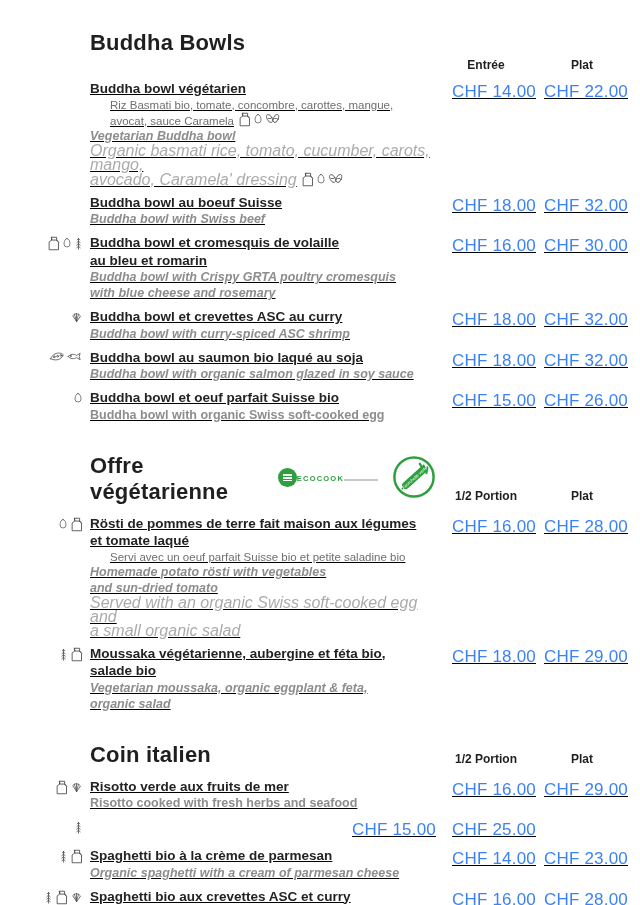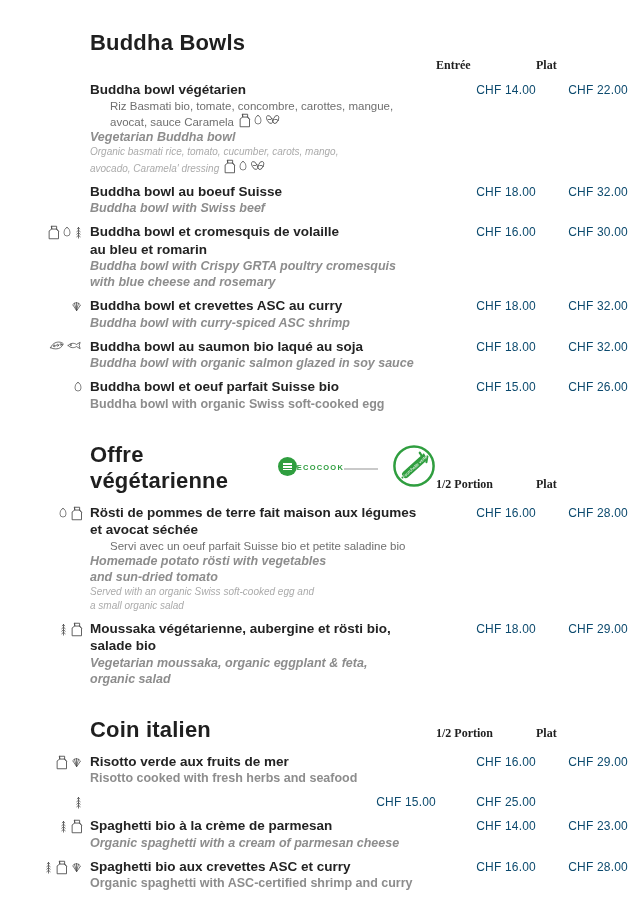--- a/index.html
+++ b/index.html
@@ -14,42 +14,42 @@
 
   .section{margin:0;}
   .section + .section{margin-top:30px;}
 
   h2.sec-title{
     margin:0;font-size:22px;line-height:26px;font-weight:800;color:#1f1f1f;
     letter-spacing:.2px;display:inline-block;vertical-align:middle;
   }
   .title-wrap{display:flex;align-items:center;gap:14px;}
   .colhead{
-    font-size:12px;font-weight:700;color:#1f1f1f;text-align:left;
-    align-self:end;padding-bottom:2px;white-space:nowrap;font-family:Liberation Serif, serif;
+    font-size:12px;font-weight:700;color:#1f1f1f;text-align:center;
+    align-self:end;padding-bottom:2px;white-space:nowrap;
   }
   .head-row{margin-top:2px;margin-bottom:8px;}
   .head-row .colhead{padding-bottom:0;}
 
-  .item{margin-bottom:7px;}
+  .item{margin-bottom:7px;text-decoration:underline;}
   .gutter{
     display:flex;flex-wrap:wrap;justify-content:flex-end;align-content:flex-start;
     gap:2px;padding:2px 7px 0 0;
   }
   .al-icon{display:inline-flex;color:#4d4d4d;}
   .al-icon svg{display:block;}
 
   .t-name{font-size:13.5px;line-height:17.5px;font-weight:700;color:#232323;}
   .t-fr{font-size:11.5px;line-height:14px;color:#6f6f6f;margin-left:20px;}
   .t-enb{font-size:12.5px;line-height:16px;font-weight:700;font-style:italic;color:#8d8d8d;}
   .t-enb.upright{font-style:normal;}
-  .t-eng{font-size:10px;line-height:14px;font-style:italic;color:#ababab;}
+  .t-eng{font-size:16px;line-height:14px;font-style:italic;color:#ababab;}
   .inline-icons{display:inline-flex;gap:2px;vertical-align:-2px;margin-left:4px;color:#4d4d4d;}
 
-  .price{font-size:12px;color:#0c4a6e;text-align:right;padding-top:2px;letter-spacing:.2px;white-space:nowrap;}
+  .price{font-size:17px;color:#3b82f6;text-align:right;padding-top:2px;letter-spacing:.2px;white-space:nowrap;}
 
   
   .eco{display:flex;align-items:center;line-height:1;}
   .eco-circle{
     width:19px;height:19px;border-radius:50%;background:#2f9e3f;
     display:flex;align-items:center;justify-content:center;margin-bottom:2px;
   }
   .eco-lines{
     width:9px;height:7px;
     background:repeating-linear-gradient(#fff 0 1.5px,transparent 1.5px 3px);
@@ -267,21 +267,21 @@
             </span>
             <span class="al-icon">
               <svg width="13" height="15" viewBox="0 0 20 24" fill="none" stroke="currentColor" stroke-width="1.4" stroke-linejoin="round" stroke-linecap="round">
                 <path d="M7 2h8v4.5L18 10v12H3V9.5L7 6.5z"></path>
                 <path d="M7 2v4.5H15"></path>
                 <path d="M15 6.5 18 10"></path>
               </svg>
             </span>
           </div>
           <div>
-            <div class="t-name"><span>Rösti de pommes de terre fait maison aux légumes</span><br><span>et avocat séchée</span></div>
+            <div class="t-name"><span>Rösti de pommes de terre fait maison aux légumes</span><br><span>et tomate laqué</span></div>
             <div class="t-fr"><span>Servi avec un oeuf parfait Suisse bio et petite saladine bio</span></div>
             <div class="t-enb"><span>Homemade potato rösti with vegetables</span><br><span>and sun-dried tomato</span></div>
             <div class="t-eng"><span>Served with an organic Swiss soft-cooked egg and</span><br><span>a small organic salad</span></div>
           </div>
           <div class="price">CHF 16.00</div>
           <div class="price">CHF 28.00</div>
         </div>
         <div class="row item">
           <div class="gutter">
             <span class="al-icon">
@@ -295,21 +295,21 @@
             </span>
             <span class="al-icon">
               <svg width="13" height="15" viewBox="0 0 20 24" fill="none" stroke="currentColor" stroke-width="1.4" stroke-linejoin="round" stroke-linecap="round">
                 <path d="M7 2h8v4.5L18 10v12H3V9.5L7 6.5z"></path>
                 <path d="M7 2v4.5H15"></path>
                 <path d="M15 6.5 18 10"></path>
               </svg>
             </span>
           </div>
           <div>
-            <div class="t-name"><span>Moussaka végétarienne, aubergine et rösti bio,</span><br><span>salade bio</span></div>
+            <div class="t-name"><span>Moussaka végétarienne, aubergine et féta bio,</span><br><span>salade bio</span></div>
             <div class="t-enb"><span>Vegetarian moussaka, organic eggplant &amp; feta,</span><br><span>organic salad</span></div>
           </div>
           <div class="price">CHF 18.00</div>
           <div class="price">CHF 29.00</div>
         </div>
       </section>
       <section class="section">
         <div class="row" style="margin-bottom: 10px;">
           <div></div>
           <div class="title-wrap">

